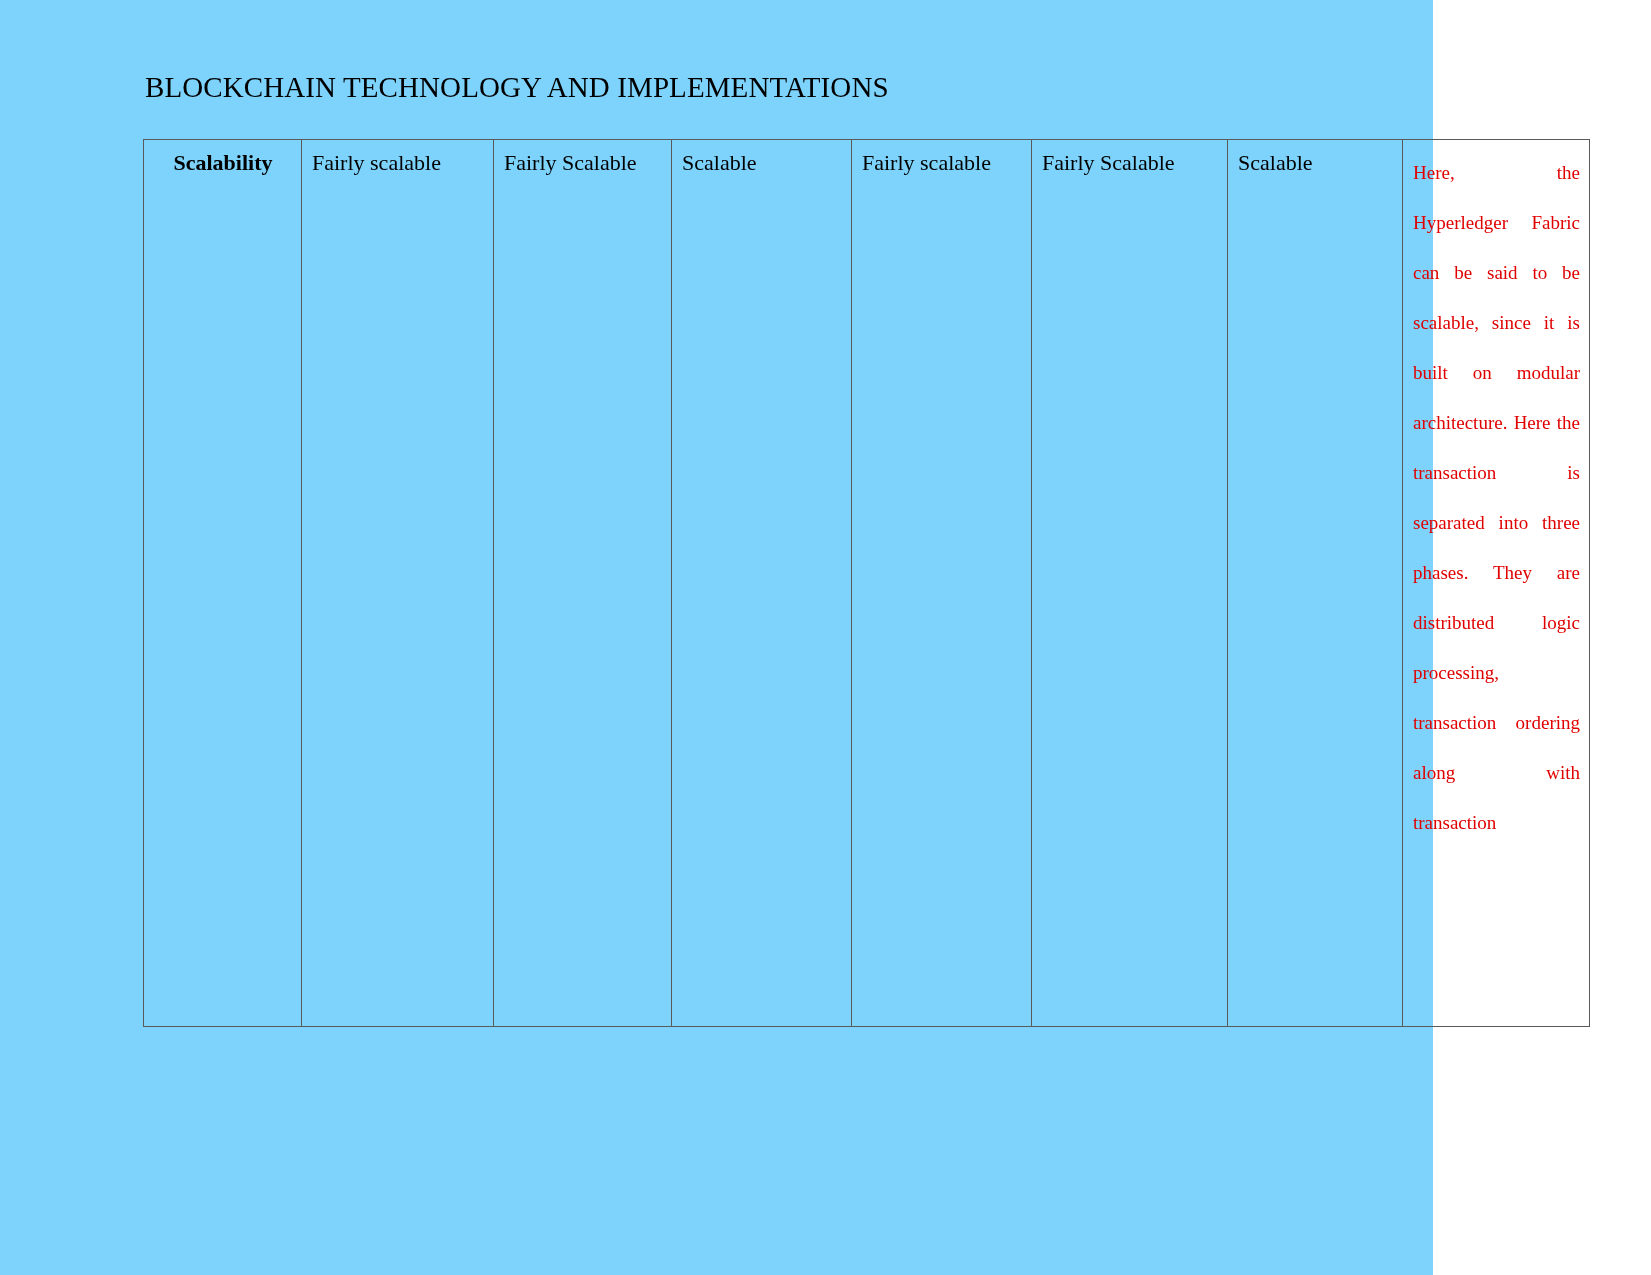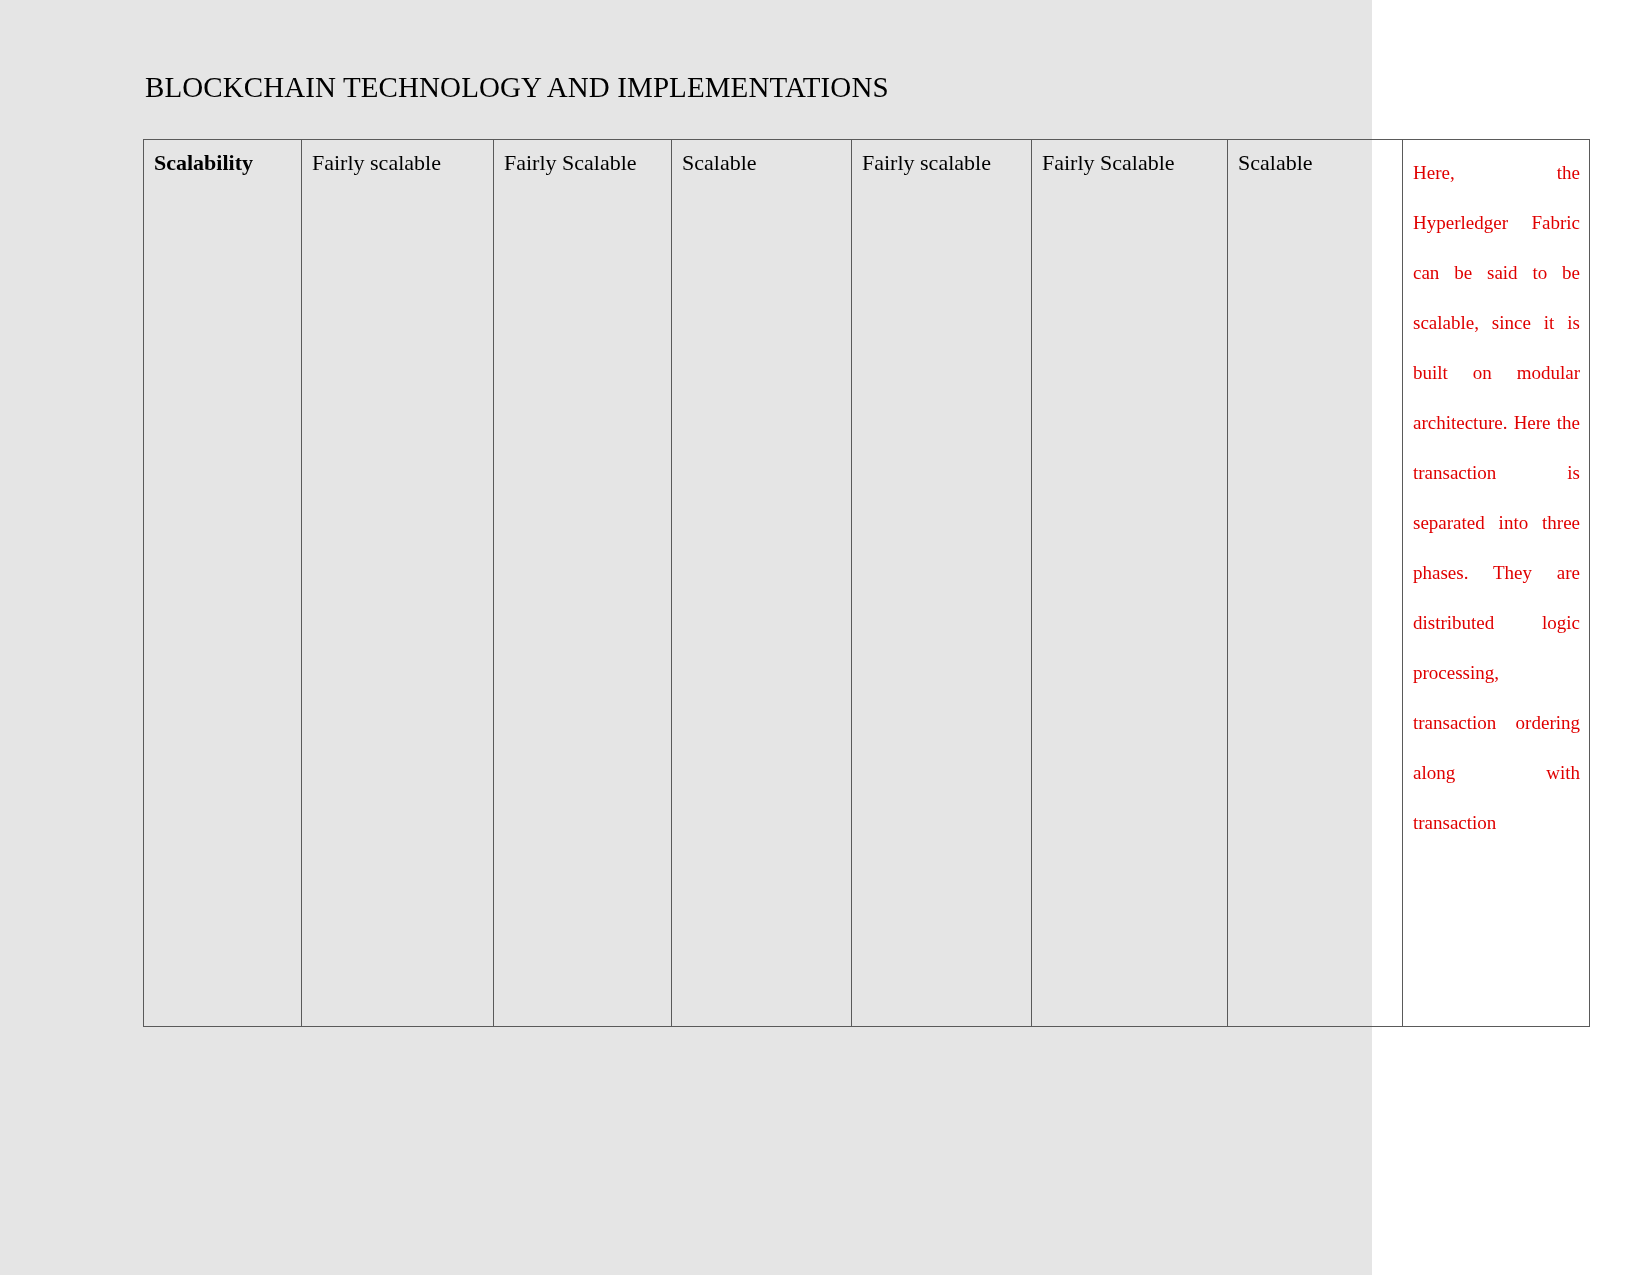--- a/index.html
+++ b/index.html
@@ -13,24 +13,23 @@
     font-family: "Liberation Serif", "DejaVu Serif", serif;
     color: #000000;
     position: relative;
     overflow: hidden;
   }
 
   .page {
     position: absolute;
     left: 0;
     top: 0;
-    width: 1332px;
+    width: 1433px;
     height: 1275px;
-    background: #e5e5e5;
-    padding-left: 40px;
+    background: #7dd3fc;
   }
 
   .doc-title {
     position: absolute;
     left: 145px;
     top: 68px;
     font-size: 29px;
     line-height: 38px;
     letter-spacing: 0.1px;
     font-weight: 400;
@@ -57,21 +56,21 @@
     border-right: 1px solid #5a5a5a;
     border-top: 1px solid #5a5a5a;
     border-bottom: 1px solid #5a5a5a;
     vertical-align: top;
     padding: 8px 9px 8px 10px;
     font-size: 22px;
     line-height: 30px;
     height: 870px;
   }
 
-  td.col-label  { width: 138px; }
+  td.col-label  { width: 138px; text-align: center; }
   td.col-c1     { width: 172px; }
   td.col-c2     { width: 158px; }
   td.col-c3     { width: 160px; }
   td.col-c4     { width: 160px; }
   td.col-c5     { width: 176px; }
   td.col-c6     { width: 155px; }
   td.col-note   { width: 167px; }
 
   .lbl-strong {
     font-weight: bold;

